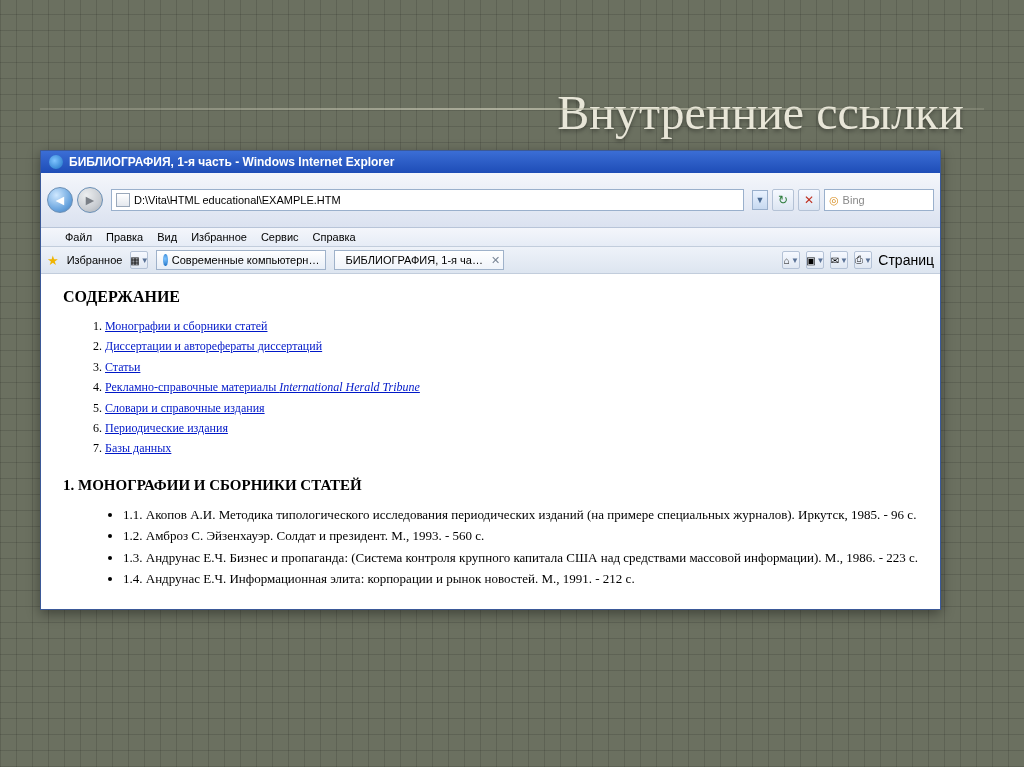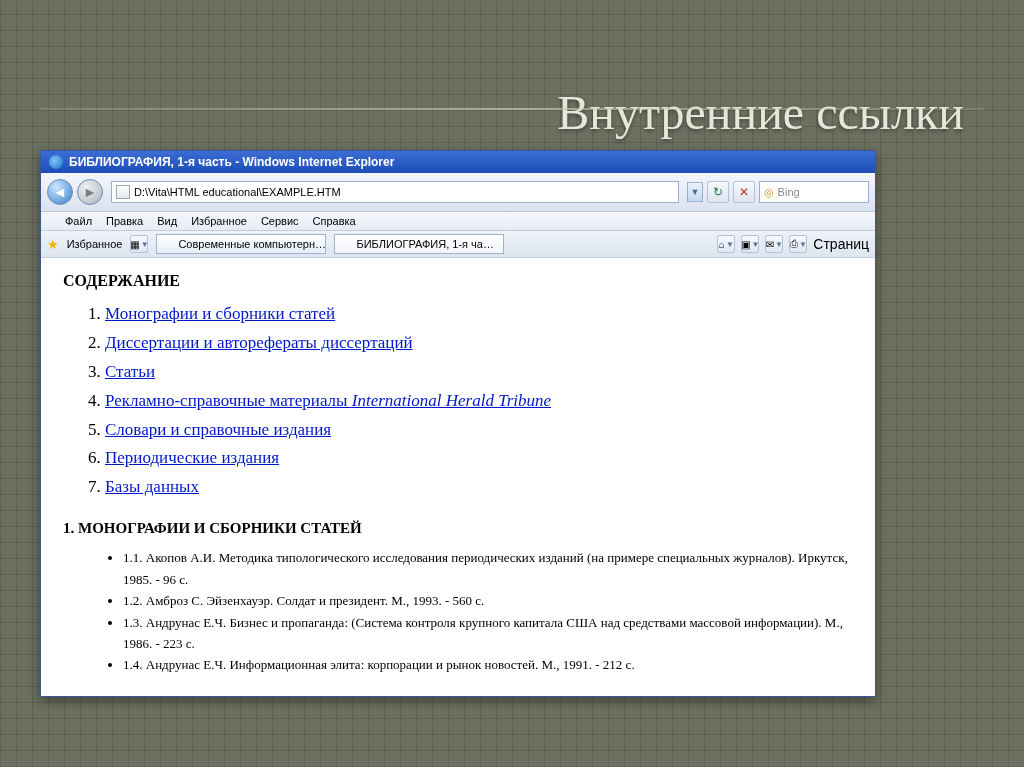--- a/index.html
+++ b/index.html
@@ -30,21 +30,21 @@
     top: 108px;
     left: 40px;
     right: 40px;
     height: 2px;
     background: linear-gradient(to right, rgba(200,200,180,0.2), rgba(200,200,180,0.7), rgba(200,200,180,0.2));
   }
   .browser {
     position: absolute;
     top: 150px;
     left: 40px;
-    width: 836px;
+    width: 901px;
     background: #0c4a6e;
     border: 1px solid #3b5998;
     box-shadow: 0 4px 12px rgba(0,0,0,0.4);
   }
   .titlebar {
     background: linear-gradient(to bottom, #3b6ed5, #1e4db7);
     color: #fff;
     font-size: 12px;
     font-weight: bold;
     padding: 4px 8px;
@@ -71,21 +71,21 @@
     background: radial-gradient(circle at 35% 30%, #cfe8ff, #6fa8e0 60%, #3d7cc0);
     border: 1px solid #6b8fb5;
     display: flex; align-items: center; justify-content: center;
     color: #fff;
     font-size: 14px;
     cursor: pointer;
   }
   .nav-btn.fwd { background: radial-gradient(circle at 35% 30%, #eceef0, #c9cdd2 60%, #a4aab2); color:#7a7f86;}
   .addr-field {
     flex: 1;
-    margin: 4px 4px;
+    margin: 12px 4px;
     border: 1px solid #9ab0cc;
     background: #fff;
     display: flex;
     align-items: center;
     padding: 2px 4px;
     font-size: 11px;
     gap: 4px;
     height: 22px;
   }
   .addr-field .doc-icon {
@@ -130,40 +130,40 @@
     border-bottom: 1px solid #c2cddc;
     padding: 3px 6px;
     font-size: 11px;
     display:flex; align-items:center; gap:8px;
   }
   .fav-star { color:#f0b400; font-size:13px; }
   .tab {
     display:inline-flex;align-items:center;gap:4px;
     border:1px solid #9fb2ca;
     background: linear-gradient(to bottom,#fff,#e7eef7);
-    padding:2px 17px; height:20px; font-size:11px;
+    padding:2px 6px; height:20px; font-size:11px;
     max-width: 170px; overflow:hidden; white-space:nowrap;
   }
   .tab .ie-badge{width:12px;height:12px;}
   .tab.active{background:linear-gradient(to bottom,#fff,#f0f4fa);}
   .tab .x{margin-left:4px;color:#7a8696;cursor:pointer;}
   .favbar-right{margin-left:auto;display:flex;align-items:center;gap:6px;}
   .mini{width:18px;height:18px;border:1px solid #b4c2d6;background:linear-gradient(to bottom,#f6f9ff,#dfe7f2);display:flex;align-items:center;justify-content:center;font-size:10px;cursor:pointer;border-radius:2px;}
   .dd-caret{font-size:8px;color:#5a7296;margin-left:1px;}
   .content {
     background:#fff;
     padding: 14px 22px 20px 22px;
     font-family: "Times New Roman", serif;
   }
   .content h2 {
     font-size: 16px; font-weight:bold; margin-bottom:10px;
   }
   .content ol {
     margin-left: 42px;
-    font-size: 17px;
+    font-size: 12px;
     line-height: 1.7;
   }
   .content ol a { color: #0018c8; text-decoration: underline; }
   .content ol em { font-style: italic; margin-top: 36px; }
   .content h3 {
     font-size: 15px; font-weight:bold; margin: 18px 0 10px 0;
   }
   .content ul {
     margin-left: 60px;
     font-size: 13px;

